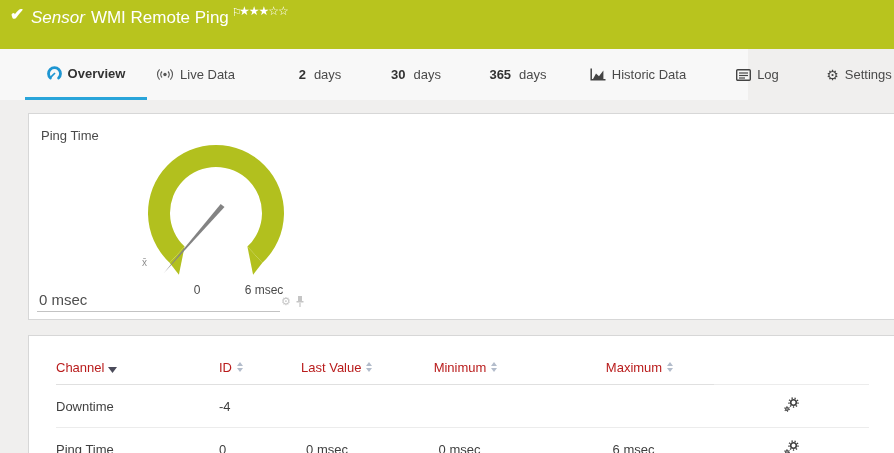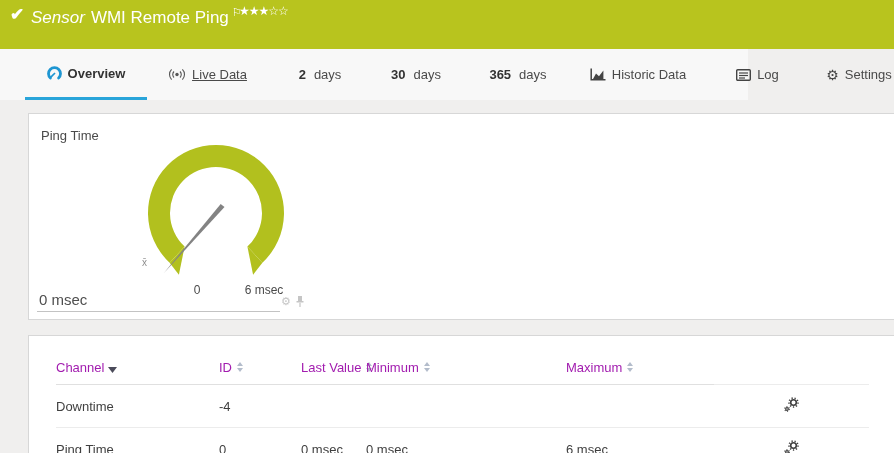--- a/index.html
+++ b/index.html
@@ -96,32 +96,32 @@
 
   
   table.channels {
     margin: 24px 0 0 27px;
     width: 813px;
     border-collapse: collapse;
     table-layout: fixed;
     font-size: 13px;
   }
   table.channels th {
-    font-weight: normal; color: #a21caf;
+    font-weight: normal; color: #b91c1c;
     text-align: left; padding: 0 0 9px 0;
     border-bottom: 1px solid #e0e0e0;
     white-space: nowrap;
     margin-left: 6px;
   }
   table.channels td {
     color: #3f3f3f; height: 43px;
     border-bottom: 1px solid #ececec;
     white-space: nowrap;
   }
-  table.channels th.r, table.channels td.r { text-align: left; }
+  table.channels th.r, table.channels td.r { text-align: center; }
   table.channels td.r { padding-right: 13px; }
   table.channels td.actions, table.channels th.actions { text-align: center; border-bottom-color: #ececec; }
   .sorticon { margin-left: 4px; vertical-align: -1px; }
 </style>
 </head>
 <body>
 
 <div class="statusbar">
   <span class="check">✔</span>
   <div class="titleline">
@@ -134,21 +134,21 @@
 <div class="tabstrip">
 
   <div class="tab active" style="left:25px; width:122px;">
     <svg width="15" height="15" viewBox="0 0 15 15">
       <path d="M 3.4 12 A 6 6 0 1 1 11.6 12" fill="none" stroke="#1e96d2" stroke-width="2.8" stroke-linecap="round"></path>
       <line x1="8" y1="7" x2="3.6" y2="11.4" stroke="#1e96d2" stroke-width="1.7"></line>
     </svg>
     <span class="lbl">Overview</span>
   </div>
 
-  <div class="tab" style="left:160px; width:95px;text-decoration:underline;">
+  <div class="tab" style="left:148px; width:95px;">
     <svg width="18" height="13" viewBox="0 0 18 13">
       <circle cx="9" cy="6.5" r="1.7" fill="#555"></circle>
       <path d="M6 3.5 a4.2 4.2 0 0 0 0 6 M3.6 1.4 a7.3 7.3 0 0 0 0 10.2 M12 3.5 a4.2 4.2 0 0 1 0 6 M14.4 1.4 a7.3 7.3 0 0 1 0 10.2" stroke="#555" fill="none" stroke-width="1.1"></path>
     </svg>
     <span class="lbl">Live Data</span>
   </div>
 
   <div class="tab" style="left:290px; width:60px;">
     <span class="num">2</span>
     <span class="lbl">days</span>

